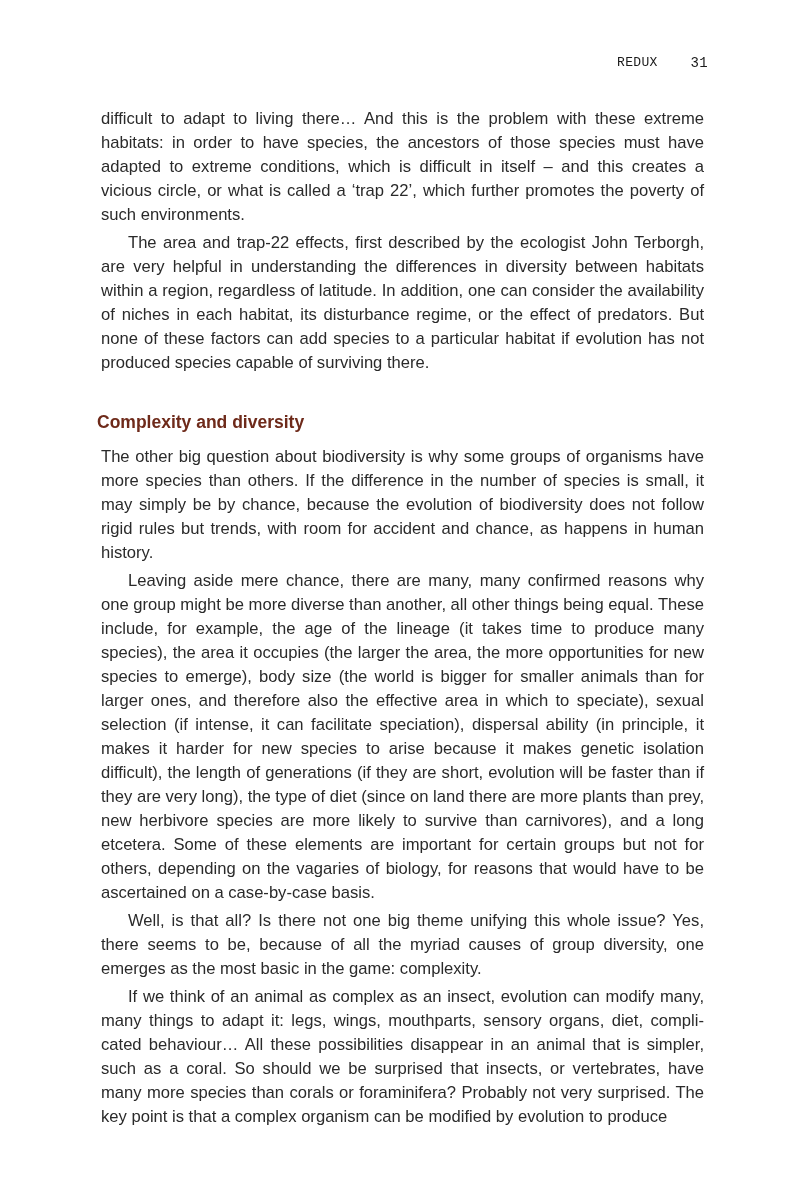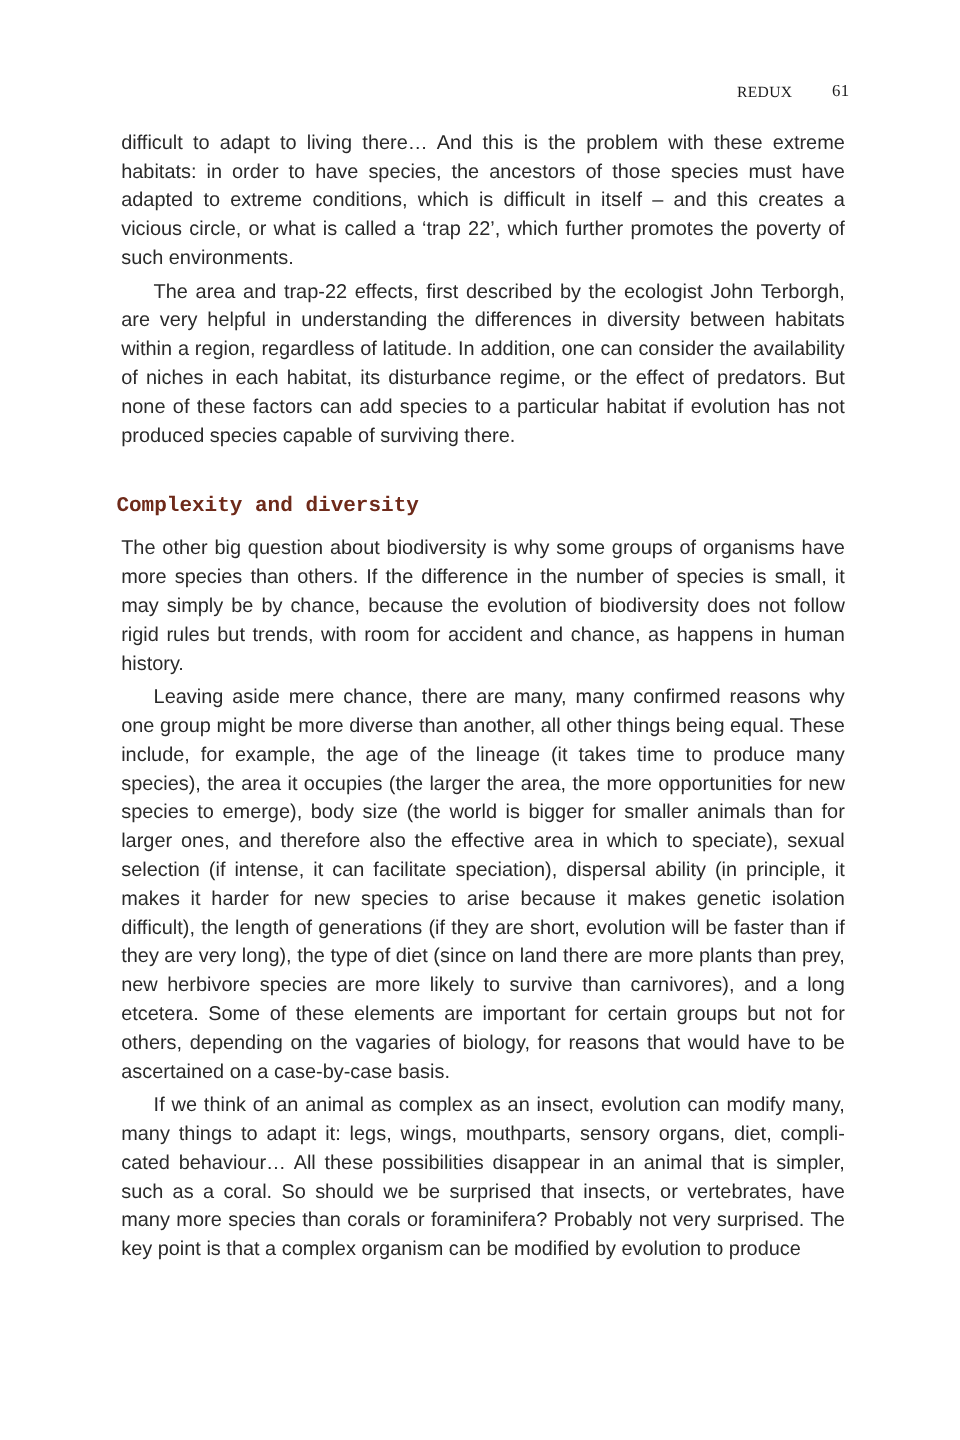--- a/index.html
+++ b/index.html
@@ -8,23 +8,23 @@
       background: #ffffff;
     }
     body {
       width: 800px;
       height: 1200px;
       position: relative;
       overflow: hidden;
     }
     .running-head {
       position: absolute;
-      top: 67px;
+      top: 53px;
       right: 92px;
-      font-family: Liberation Serif, serif;
+      font-family: Liberation Mono, monospace;
       font-size: 13px;
       color: #1a1a1a;
       letter-spacing: 0.3px;
       display: flex;
       gap: 33px;
       line-height: 20px;
       margin-left: 44px;
     }
     .running-head .folio {
       font-size: 14px;
@@ -42,37 +42,38 @@
     .text-block p {
       margin: 4px;
       text-align: justify;
       hyphens: manual;
     }
     .text-block p.indent {
       text-indent: 27px;
     }
     .section-heading {
       margin: 35px 0 11px 0;
-      font-family: Liberation Mono, monospace;
+      font-family: Liberation Sans, sans-serif;
       font-weight: bold;
       font-size: 17.5px;
       line-height: 24px;
       color: #6e2a1a;
     }
   </style>
 </head>
 <body>
 
 <header class="running-head">
   <span class="book-title">REDUX</span>
-  <span class="folio">61</span>
+  <span class="folio">31</span>
 </header>
 
 <main class="text-block">
   <p>difficult to adapt to living there… And this is the problem with these extreme habitats: in order to have species, the ancestors of those species must have adapted to extreme conditions, which is difficult in itself – and this creates a vicious circle, or what is called a ‘trap 22’, which further promotes the poverty of such environments.</p>
   <p class="indent">The area and trap-22 effects, first described by the ecologist John Terborgh, are very helpful in understanding the differences in diversity between habitats within a region, regardless of latitude. In addition, one can consider the avail­ability of niches in each habitat, its disturbance regime, or the effect of predators. But none of these factors can add species to a particular habitat if evolution has not produced species capable of surviving there.</p>
 
   <h2 class="section-heading">Complexity and diversity</h2>
 
   <p>The other big question about biodiversity is why some groups of organisms have more species than others. If the difference in the number of species is small, it may simply be by chance, because the evolution of biodiversity does not follow rigid rules but trends, with room for accident and chance, as happens in human history.</p>
   <p class="indent">Leaving aside mere chance, there are many, many confirmed reasons why one group might be more diverse than another, all other things being equal. These include, for example, the age of the lineage (it takes time to produce many species), the area it occupies (the larger the area, the more opportunities for new species to emerge), body size (the world is bigger for smaller animals than for larger ones, and therefore also the effective area in which to speciate), sexual selection (if intense, it can facilitate speciation), dispersal ability (in principle, it makes it harder for new species to arise because it makes genetic isolation difficult), the length of generations (if they are short, evolution will be faster than if they are very long), the type of diet (since on land there are more plants than prey, new herbivore species are more likely to survive than carnivores), and a long etcetera. Some of these elements are important for certain groups but not for others, depending on the vagaries of biology, for reasons that would have to be ascertained on a case-by-case basis.</p>
+  <p class="indent">Well, is that all? Is there not one big theme unifying this whole issue? Yes, there seems to be, because of all the myriad causes of group diversity, one emerges as the most basic in the game: complexity.</p>
   <p class="indent">If we think of an animal as complex as an insect, evolution can modify many, many things to adapt it: legs, wings, mouthparts, sensory organs, diet, compli­cated behaviour… All these possibilities disappear in an animal that is simpler, such as a coral. So should we be surprised that insects, or vertebrates, have many more species than corals or foraminifera? Probably not very surprised. The key point is that a complex organism can be modified by evolution to produce</p>
 </main>
 
 </body></html>

